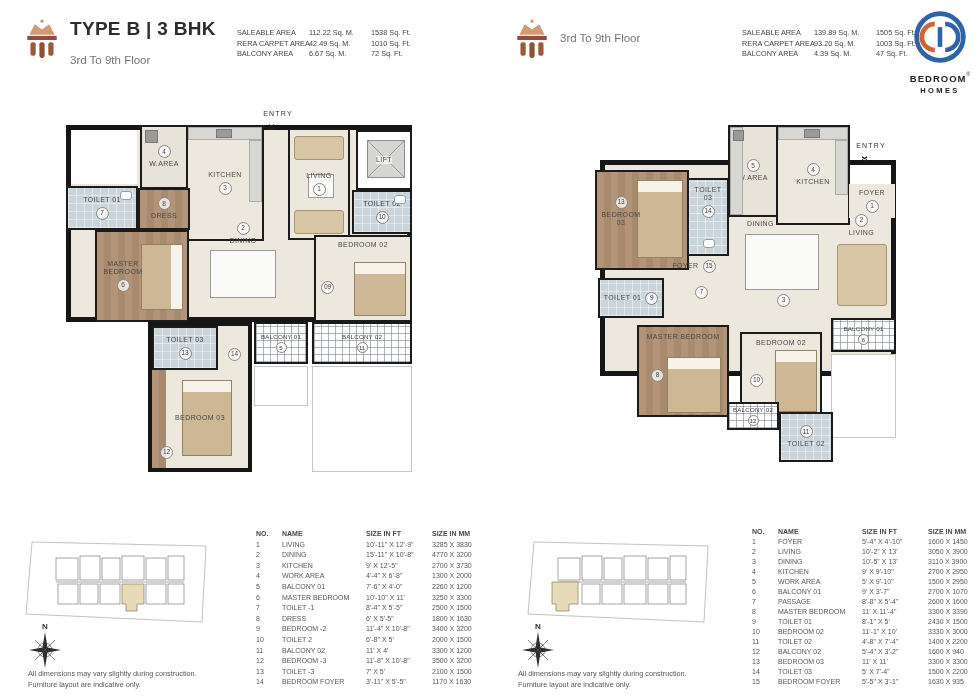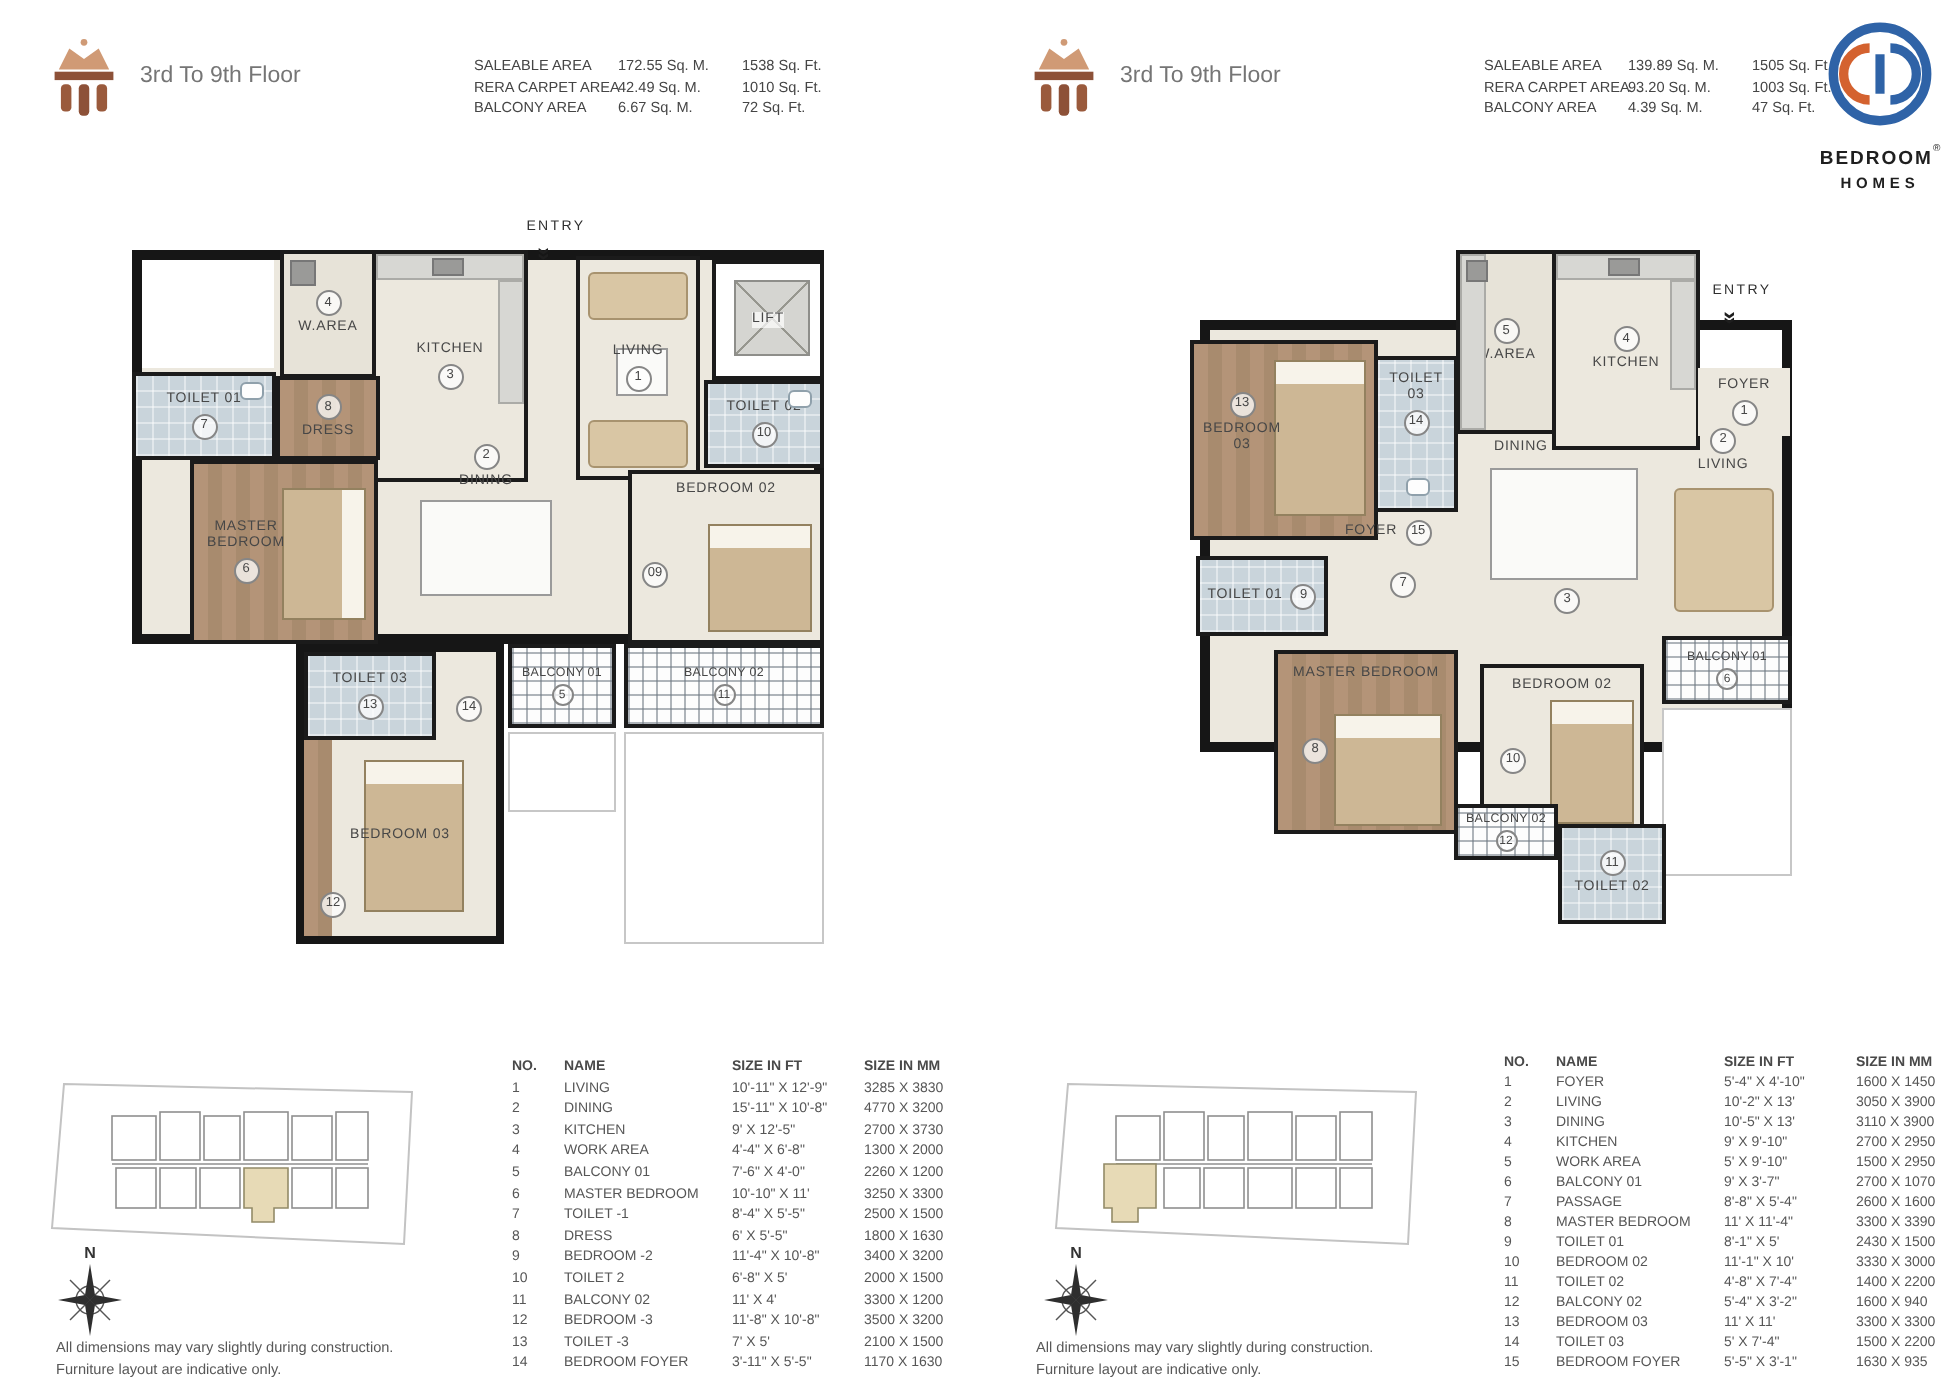--- a/index.html
+++ b/index.html
@@ -47,29 +47,30 @@
 <div class="abs" style="left:24px;top:18px;display:flex;gap:10px;align-items:flex-start">
   <svg width="36" height="42" viewBox="0 0 34 40">
     <circle cx="17" cy="3" r="1.6" fill="#cf9a76"></circle>
     <path d="M5,16 L10,6 L17,11 L24,6 L29,16 Z" fill="#d09a75"></path>
     <rect x="3" y="17" width="28" height="4" fill="#8d5138"></rect>
     <rect x="6" y="23" width="5" height="13" rx="2" fill="#9a5a3c"></rect>
     <rect x="14.5" y="23" width="5" height="15" rx="2" fill="#8d5138"></rect>
     <rect x="23" y="23" width="5" height="13" rx="2" fill="#9a5a3c"></rect>
   </svg>
   <div>
+    <div class="unit-title">TYPE B | 3 BHK</div>
     <div class="unit-sub">3rd To 9th Floor</div>
   </div>
 </div>
 
 <div class="abs dimless" style="left:237px;top:28px">
 
     <div class="arow">
       <span>SALEABLE AREA</span>
-      <span>172.55 Sq. M.</span>
+      <span>112.22 Sq. M.</span>
       <span>1538 Sq. Ft.</span>
     </div>
 
     <div class="arow">
       <span>RERA CARPET AREA</span>
       <span>42.49 Sq. M.</span>
       <span>1010 Sq. Ft.</span>
     </div>
 
     <div class="arow">

